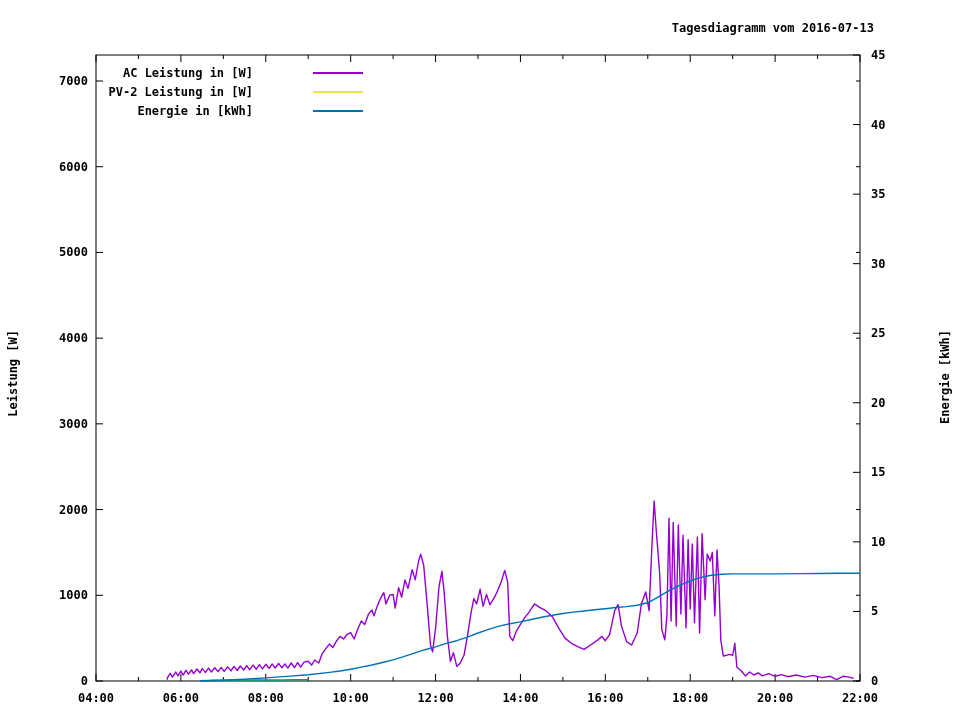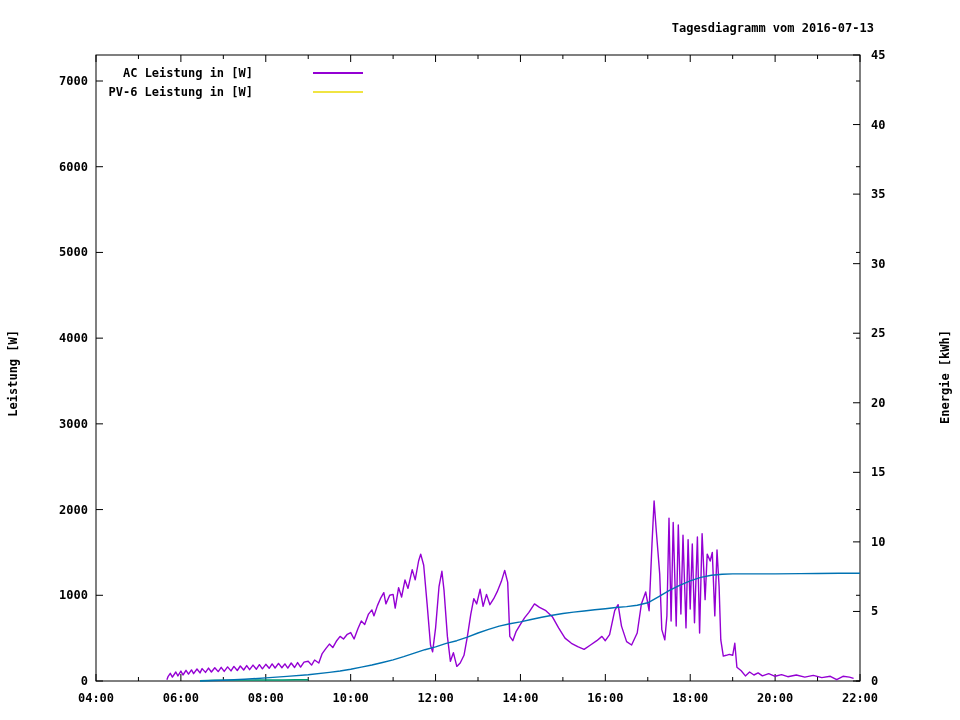--- a/index.html
+++ b/index.html
@@ -127,17 +127,22 @@
 
 <div class="ylabel ylabel-right">Energie [kWh]</div>
 
 <div class="legend">
   <div class="legend-row">
     <span class="legend-label">AC Leistung in [W]</span>
     <span class="legend-gap"></span>
     <span class="legend-swatch" style="background: rgb(148, 0, 211);"></span>
   </div>
   <div class="legend-row">
-    <span class="legend-label">PV-6 Leistung in [W]</span>
+    <span class="legend-label">PV-2 Leistung in [W]</span>
     <span class="legend-gap"></span>
     <span class="legend-swatch" style="background: rgb(240, 228, 66);"></span>
+  </div>
+  <div class="legend-row">
+    <span class="legend-label">Energie in [kWh]</span>
+    <span class="legend-gap"></span>
+    <span class="legend-swatch" style="background: rgb(0, 114, 178);"></span>
   </div>
 </div>
 
 </body></html>

